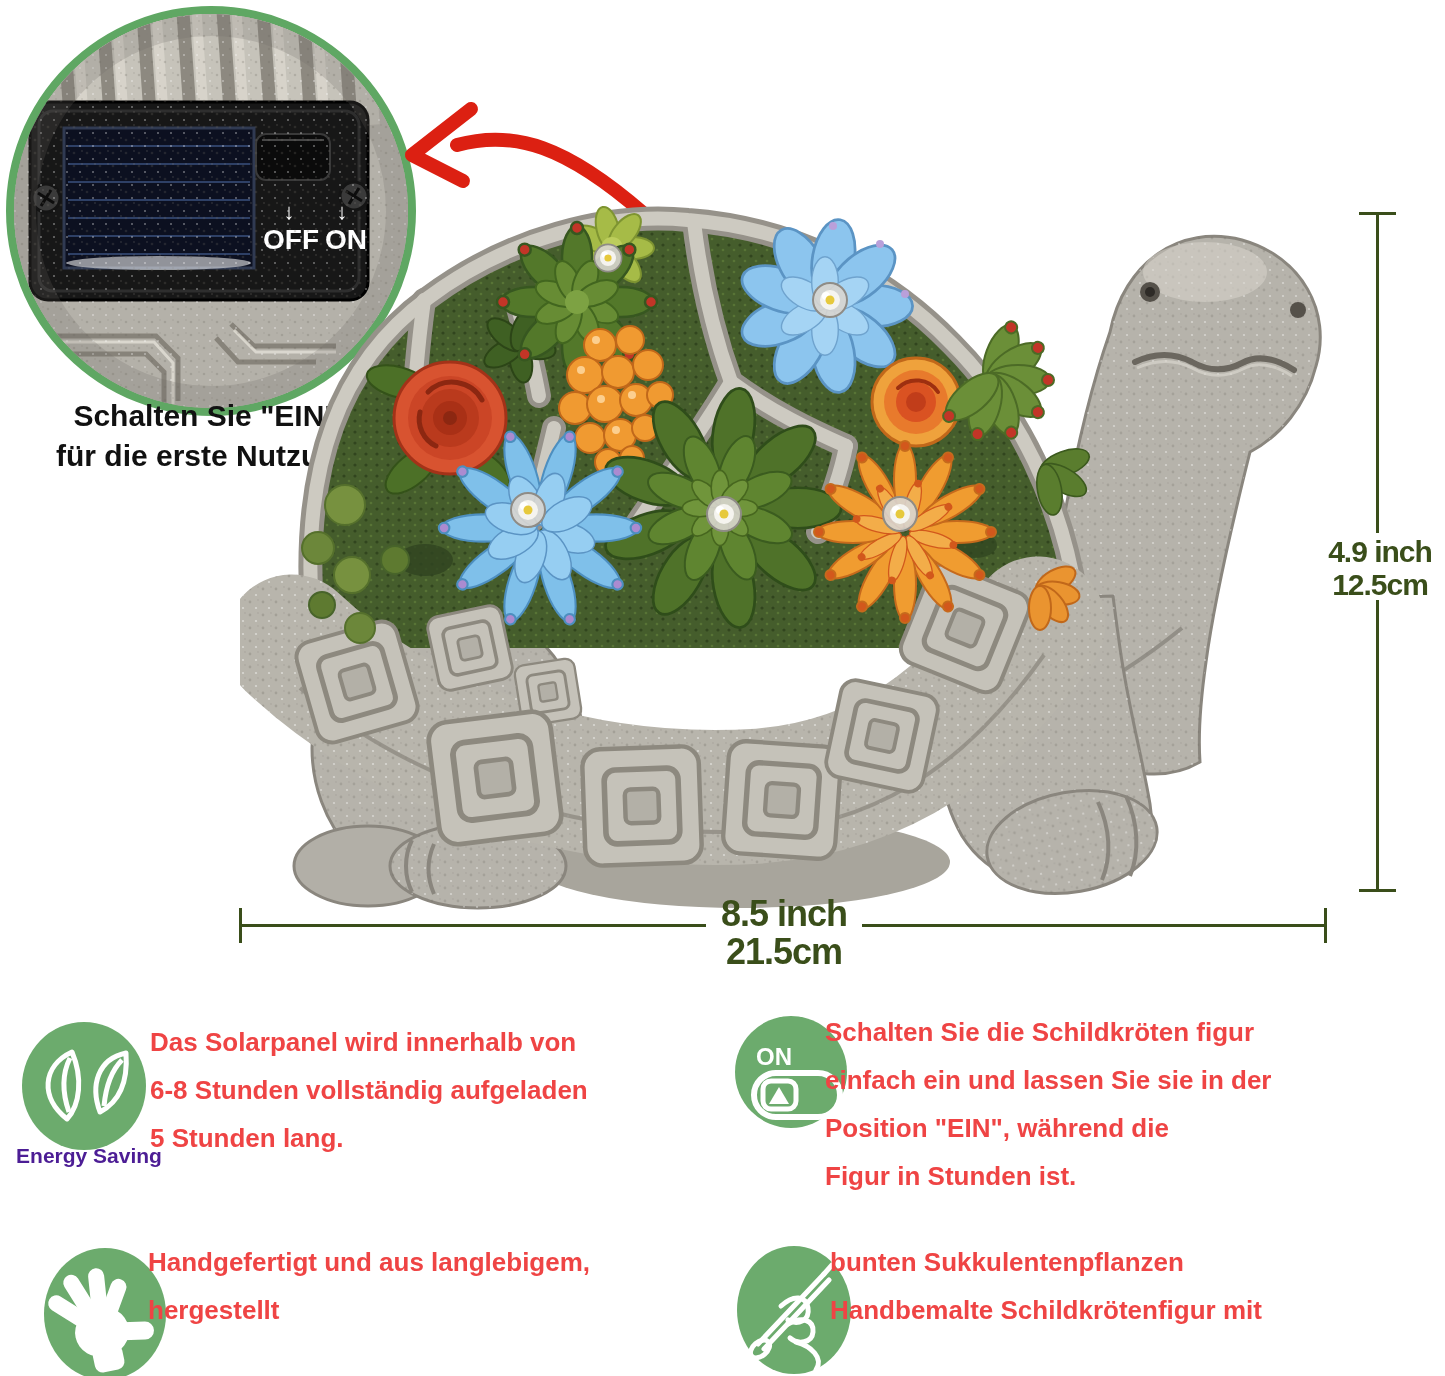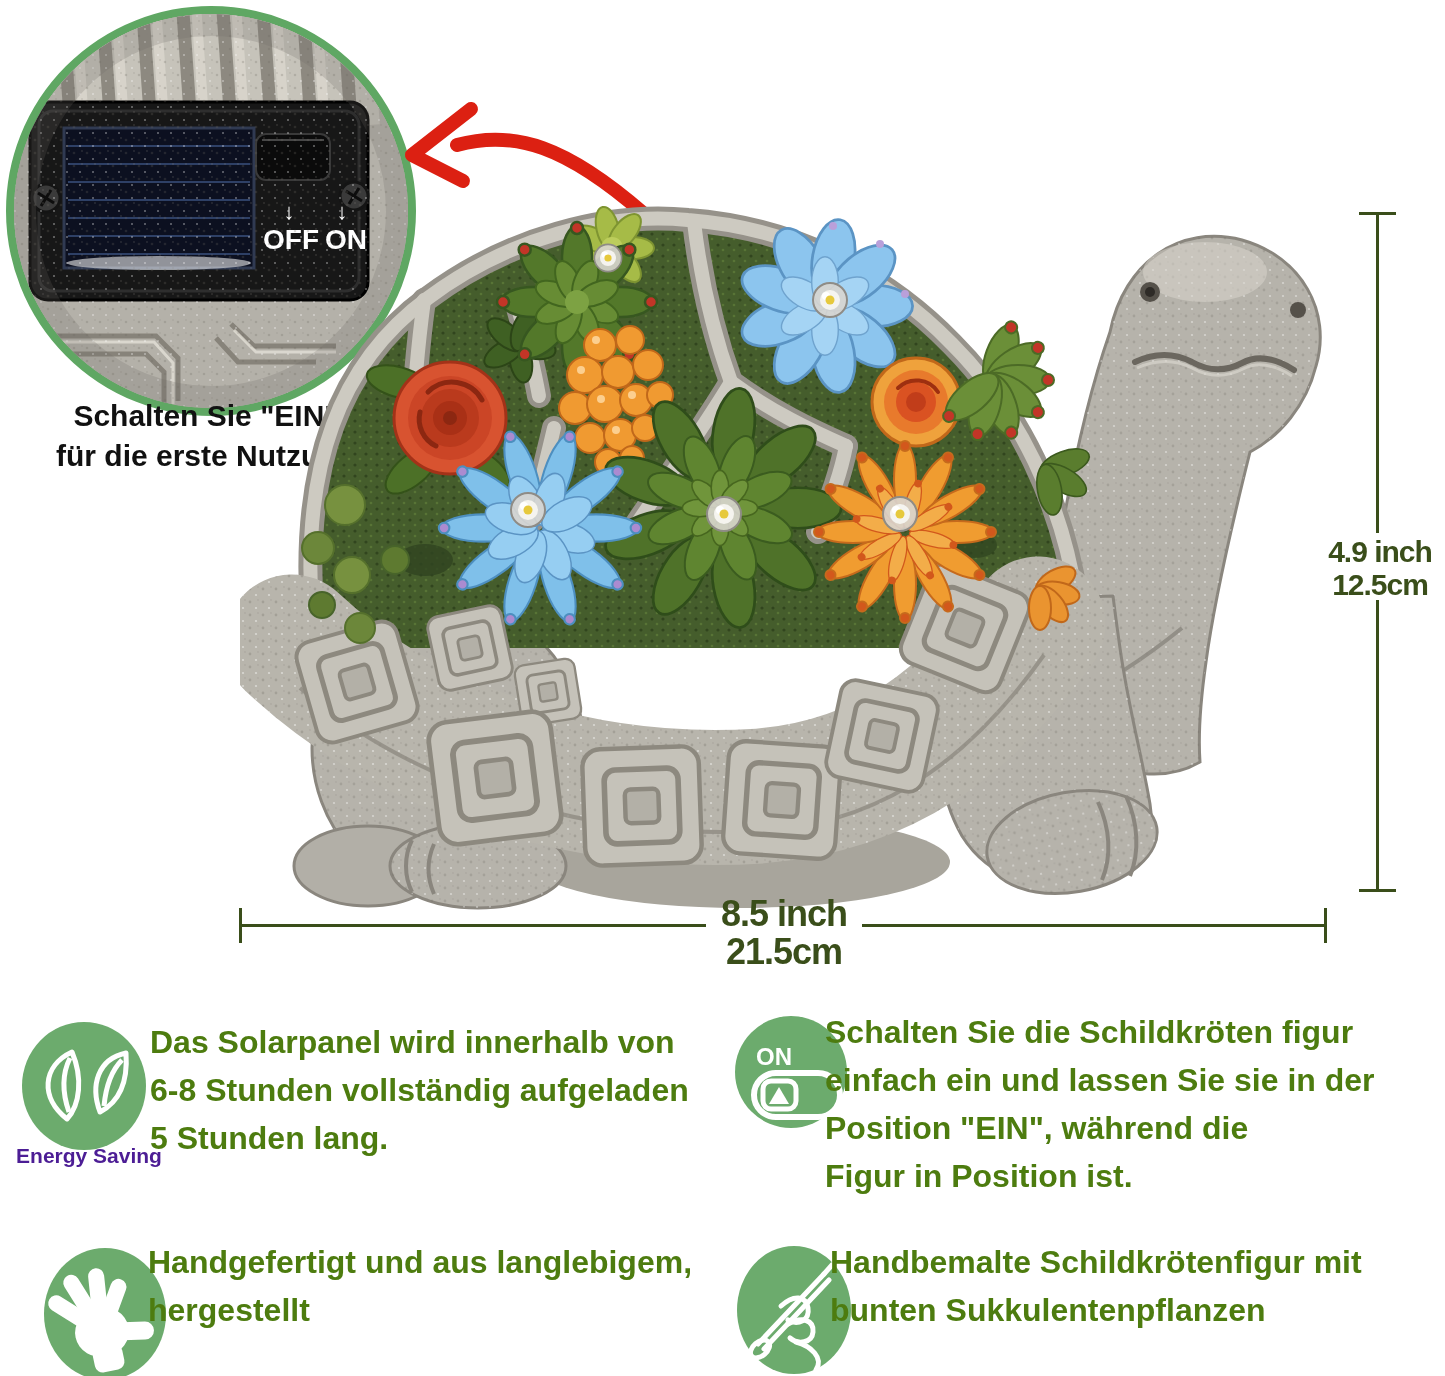--- a/index.html
+++ b/index.html
@@ -9,21 +9,21 @@
   
   .inset{position:absolute;left:6px;top:6px;width:410px;height:410px;border:8px solid #5fa763;border-radius:50%;overflow:hidden;background:#b4b1a9;box-sizing:border-box;}
   .inset svg{position:absolute;left:-8px;top:-8px;}
   .caption{position:absolute;left:0px;top:396px;width:412px;text-align:center;font-weight:bold;font-size:30px;line-height:40px;color:#111;}
   
   .dim{background:#3a4e1a;position:absolute;}
   .dim-text{position:absolute;color:#3a4e1a;font-weight:bold;text-align:center;letter-spacing:-1px;}
   .vdim-text{left:1305px;top:535px;width:150px;font-size:30px;line-height:33px;}
   .hdim-text{left:703px;top:895px;width:162px;font-size:36px;line-height:38px;}
   
-  .feat{position:absolute;color:#4d7c0f;font-weight:bold;font-size:32px;line-height:48px;white-space:nowrap;}
+  .feat{position:absolute;color:#ef4444;font-weight:bold;font-size:26px;line-height:48px;white-space:nowrap;}
   .icon-label{position:absolute;left:0px;top:1144px;width:178px;text-align:center;font-weight:bold;font-size:21px;color:#4c1d95;}
   .led{fill:#e6c93c;}
 </style>
 </head>
 <body>
 
 <div class="stage">
 
   <div class="inset">
     <svg width="410" height="410" viewBox="0 0 410 410">
@@ -514,21 +514,21 @@
     <circle cx="57" cy="57" r="56" fill="#6cab6d"></circle>
     <text x="40" y="50" text-anchor="middle" font-size="24" font-weight="bold" fill="#fff">ON</text>
     <rect x="20" y="58" width="86" height="44" rx="22" stroke="#fff" stroke-width="6" fill="none"></rect>
     <rect x="29" y="66" width="33" height="28" rx="8" stroke="#fff" stroke-width="5" fill="none"></rect>
     <path d="M 45 72 L 55 89 L 35 89 Z" fill="#fff"></path>
   </svg>
   <div class="feat" style="left:825px;top:1008px;">
     <div>Schalten Sie die Schildkröten figur</div>
     <div>einfach ein und lassen Sie sie in der</div>
     <div>Position "EIN", während die</div>
-    <div>Figur in Position ist.</div>
+    <div>Figur in Stunden ist.</div>
   </div>
 
   <svg class="abs" style="left:42px;top:1248px;" width="128" height="136" viewBox="0 0 128 136">
     <ellipse cx="63" cy="66" rx="61" ry="66" fill="#6cab6d"></ellipse>
     <g fill="#fff" transform="translate(60,84) rotate(-12)">
       <ellipse rx="27" ry="25"></ellipse>
       <g transform="rotate(-46)">
           <rect x="-8" y="-62" width="16" height="50" rx="8"></rect>
         </g>
       <g transform="rotate(-20)">
@@ -556,17 +556,17 @@
     <g stroke="#fff" stroke-width="5" fill="none" stroke-linecap="round">
       <path d="M 22 98 L 88 28 M 28 103 L 93 34"></path>
       <path d="M 88 28 L 96 19"></path>
       <ellipse cx="24" cy="103" rx="11" ry="7" transform="rotate(-40 24 103)"></ellipse>
       <path d="M 45 60 C 58 48 70 50 72 62 C 74 74 62 80 52 74"></path>
       <path d="M 52 78 C 66 70 78 74 77 86 C 76 97 62 99 54 92"></path>
       <path d="M 60 96 C 75 100 88 112 80 124"></path>
     </g>
   </svg>
   <div class="feat" style="left:830px;top:1238px;">
+    <div>bunten Sukkulentenpflanzen</div>
     <div>Handbemalte Schildkrötenfigur mit</div>
-    <div>bunten Sukkulentenpflanzen</div>
   </div>
 
 </div>
 
 </body></html>

